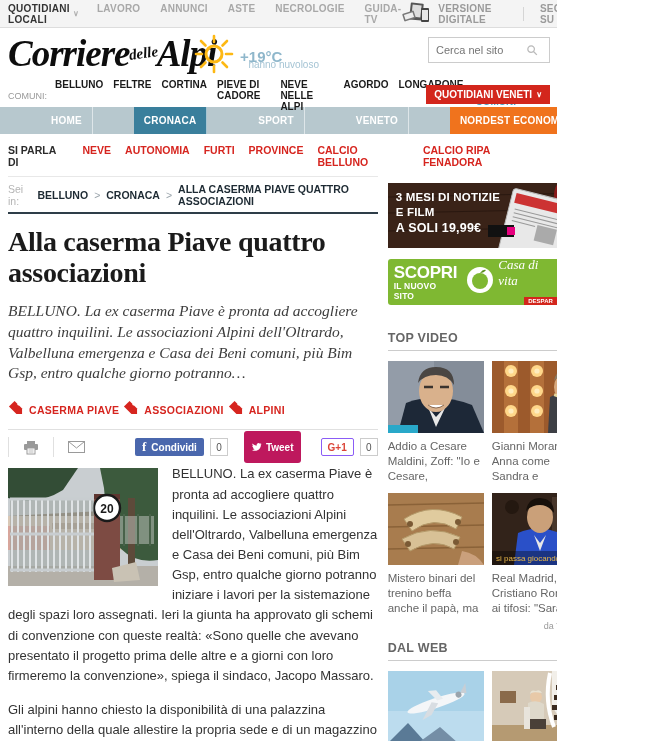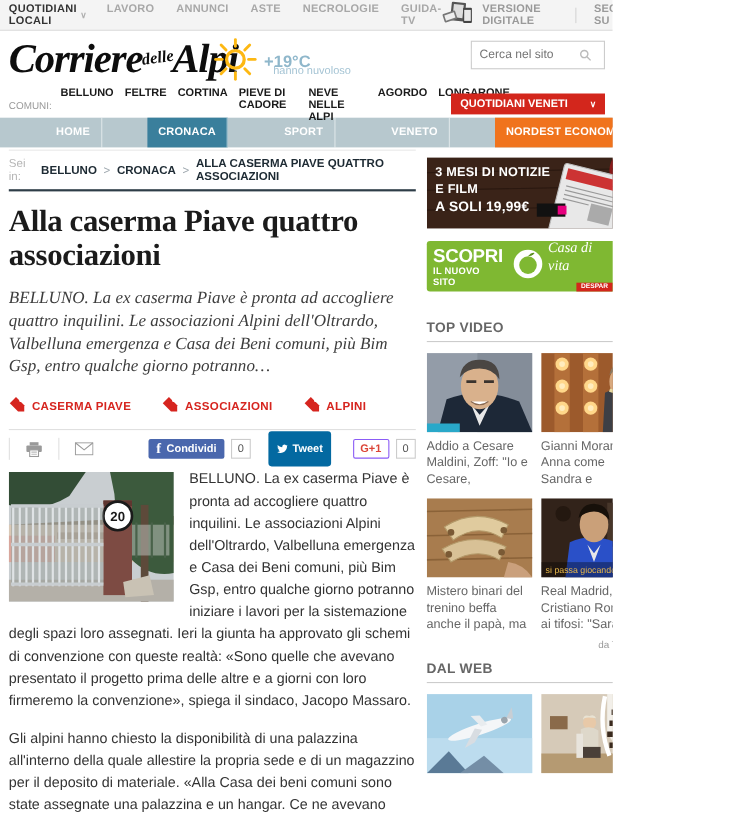--- a/index.html
+++ b/index.html
@@ -30,21 +30,21 @@
   .search input { border:0; outline:0; width:96px; padding:0 0 0 7px; font-size:11px; color:#444; font-family:"Liberation Sans",sans-serif; }
   .search .mag { color:#bbb; font-size:14px; transform:rotate(-45deg); cursor:pointer; margin-left:2px; }
 
   
   .comuni { height:23px; display:flex; align-items:center; padding:0 8px; position:relative; }
   .comuni .clabel { font-size:9px; color:#999; margin-right:8px; }
   .comuni .citems { display:flex; gap:10px; font-size:10px; font-weight:bold; color:#1a1a1a; }
   .comuni .citems span { cursor:pointer; }
   .comuni .all { color:#45a4c8; font-size:10px; font-weight:bold; margin-left:12px; cursor:pointer; display:flex; align-items:center; gap:3px; }
   .comuni .all .caret{ color:#45a4c8; }
-  .btn-veneti { position:absolute; right:7px; top:1px; background:#d3261c; color:#fff; font-size:10px; font-weight:bold; height:19px; padding:0 8px; display:flex; align-items:center; gap:20px; cursor:pointer; }
+  .btn-veneti { position:absolute; right:7px; top:1px; background:#d3261c; color:#fff; font-size:10px; font-weight:bold; height:19px; padding:0 8px; display:flex; align-items:center; gap:4px; cursor:pointer; }
   .btn-veneti .caret { color:#fff; }
 
   
   .nav { height:27px; background:#b7c8ce; display:flex; }
   .nav .item { color:#fff; font-size:10px; font-weight:bold; letter-spacing:.2px; line-height:27px; padding:0 10px; border-right:1px solid rgba(255,255,255,.55); cursor:pointer; white-space:nowrap; display:flex; align-items:center; gap:3px;margin-left:41px; }
   .nav .item.active { background:#3a7f9c; }
   .nav .item.orange { background:#f0731d; }
 
   
   .siparla { display:flex; align-items:center; gap:14px; padding:10px 8px 6px 8px; }
@@ -59,32 +59,32 @@
 
   
   .bcrumb { border-top:1px solid #e8e8e8; padding:6px 0 5px 0; font-size:10.5px; display:flex; align-items:center; gap:6px; border-bottom:2px solid #2e3d48; }
   .bcrumb .pre { color:#b5b5b5; }
   .bcrumb a { color:#1d2a33; font-weight:bold; text-decoration:none; cursor:pointer; }
   .bcrumb .gt { color:#9aa4ab; }
 
   
   .title { font-family:"Liberation Serif", serif; font-weight:bold; font-size:28px; line-height:1.12; color:#1b1b1b; margin:12px 0 12px 0; letter-spacing:-.3px; }
   .lead { font-family:"Liberation Serif", serif; font-style:italic; font-size:15.5px; line-height:1.35; color:#3d3d3d; margin-bottom:16px; }
-  .tags { display:flex; gap:28px; align-items:center; margin:6px 0 10px 0; }
+  .tags { display:flex; gap:4px; align-items:center; margin:6px 0 10px 0; }
   .tag { display:flex; align-items:center; gap:6px; cursor:pointer; }
   .tag .ttxt { color:#d6251f; font-size:10.5px; font-weight:bold; letter-spacing:.3px; }
   .rule { border:0; border-top:1px solid #e0e0e0; }
   .daterow { display:flex; align-items:center; height:34px; }
   .daterow .date { font-family:"Liberation Serif", serif; font-weight:bold; font-size:15px; color:#585858; padding-right:14px; }
   .icobox { padding:0 14px; border-left:1px solid #e0e0e0; height:20px; display:flex; align-items:center; cursor:pointer; }
   .sharegrp { display:flex; align-items:center; gap:6px; margin-left:36px; }
   .fbshare { background:#4a67ad; color:#fff; font-size:10px; font-weight:bold; border-radius:2px; height:18px; display:flex; align-items:center; padding:0 7px; gap:5px; cursor:pointer; }
   .fbshare .f { font-family:"Liberation Serif",serif; font-size:13px; }
   .cnt { border:1px solid #ccc; background:#fff; color:#555; font-size:10px; height:18px; min-width:18px; display:flex; align-items:center; justify-content:center; padding:0 3px; position:relative; }
-  .twshare { background:#0369a1; color:#fff; font-size:10px; font-weight:bold; border-radius:3px; height:18px; display:flex; align-items:center; padding:16px 7px; gap:4px; cursor:pointer; margin-left:10px; }
+  .twshare { background:#be185d; color:#fff; font-size:10px; font-weight:bold; border-radius:3px; height:18px; display:flex; align-items:center; padding:16px 7px; gap:4px; cursor:pointer; margin-left:10px; }
   .gplus { background:#fff; border:1px solid #8b5cf6; border-radius:2px; height:18px; display:flex; align-items:center; padding:0 6px; font-size:10px; font-weight:bold; color:#db4437; cursor:pointer; margin-left:14px; }
   .body-text { font-size:13px; line-height:1.55; color:#333; }
   .body-text p { margin-bottom:14px; }
   .artphoto { float:left; width:150px; height:118px; margin:4px 14px 6px 0; }
 
   
   .ad1 { width:200px; height:65px; position:relative; overflow:hidden; cursor:pointer; margin-top:7px; }
   .ad1 .txt { position:absolute; left:8px; top:7px; color:#fff; font-weight:bold; font-size:11.5px; line-height:1.3; letter-spacing:.2px; z-index:2; }
   .ad1 .price { font-size:12.5px; }
   .ad2 { width:200px; height:46px; background:#7fb832; border-radius:3px; margin-top:11px; position:relative; display:flex; align-items:center; padding:0 6px; cursor:pointer; }
@@ -203,20 +203,31 @@
     <div class="item">ITALIA MONDO</div>
     <div class="item">FOTO</div>
     <div class="item">VIDEO</div>
     <div class="item">RISTORANTI</div>
     <div class="item">
         <span>ANNUNCI LOCALI</span>
       </div>
 
   </div>
 
+  <div class="siparla">
+    <span class="slabel">SI PARLA DI</span>
+    <div class="slinks">
+      <span>NEVE</span>
+      <span>AUTONOMIA</span>
+      <span>FURTI</span>
+      <span>PROVINCE</span>
+      <span>CALCIO BELLUNO</span>
+      <span>CALCIO RIPA FENADORA</span>
+    </div>
+  </div>
 
   <div class="main">
 
     <div class="content">
 
       <div class="bcrumb">
         <span class="pre">Sei in:</span>
         <a>BELLUNO</a>
         <span class="gt">&gt;</span>
         <a>CRONACA</a>

